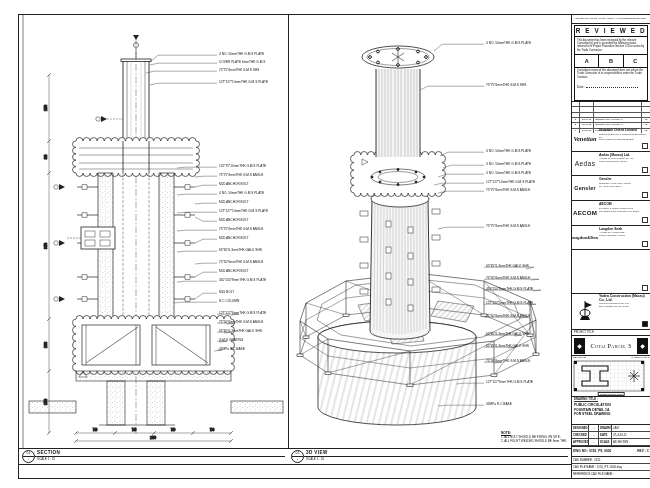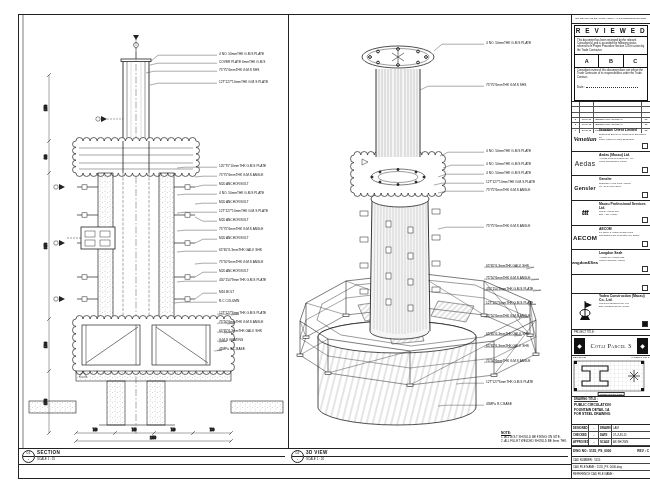--- a/index.html
+++ b/index.html
@@ -584,29 +584,20 @@
         <div class="co-row">
           <div class="co-logo logo-gensler">Gensler</div>
           <div class="co-info">
             <div class="co-name">Gensler</div>
             <div class="co-addr">Shanghai | Hong Kong | Macau</div>
             <div class="co-addr">Tel +86 21 6340 3100</div>
           </div>
           <div class="chk"></div>
         </div>
         <div class="co-row">
-          <div class="co-logo logo-mps">ttt</div>
-          <div class="co-info">
-            <div class="co-name">Macau Professional Services Ltd.</div>
-            <div class="co-addr">Rua de Xangai 175</div>
-            <div class="co-addr">Edif. ACM, Macau</div>
-          </div>
-          <div class="chk"></div>
-        </div>
-        <div class="co-row">
           <div class="co-logo logo-aecom">AECOM</div>
           <div class="co-info">
             <div class="co-name">AECOM</div>
             <div class="co-addr">8/F Tower 2, Grand Central Plaza</div>
             <div class="co-addr">138 Shatin Rural Committee Rd, Shatin</div>
           </div>
           <div class="chk"></div>
         </div>
         <div class="co-row">
           <div class="co-logo logo-langdon">Langdon&amp;Seah</div>

